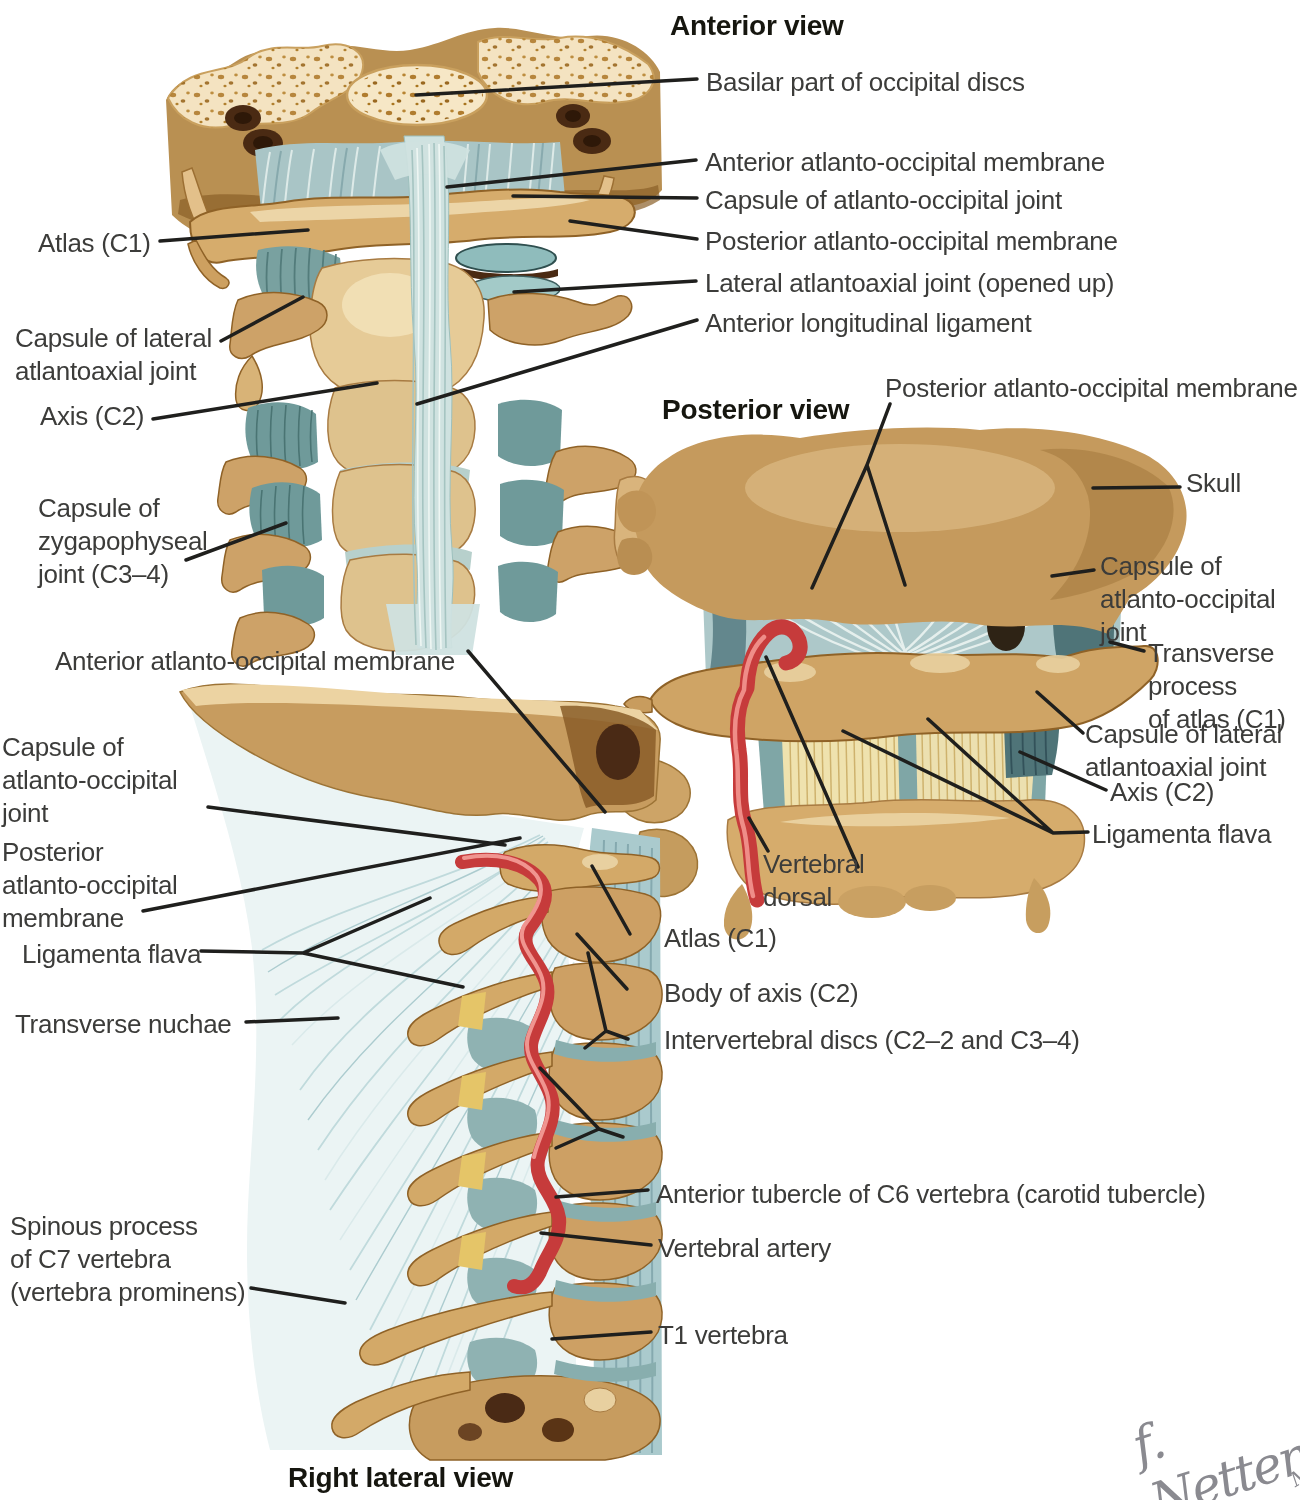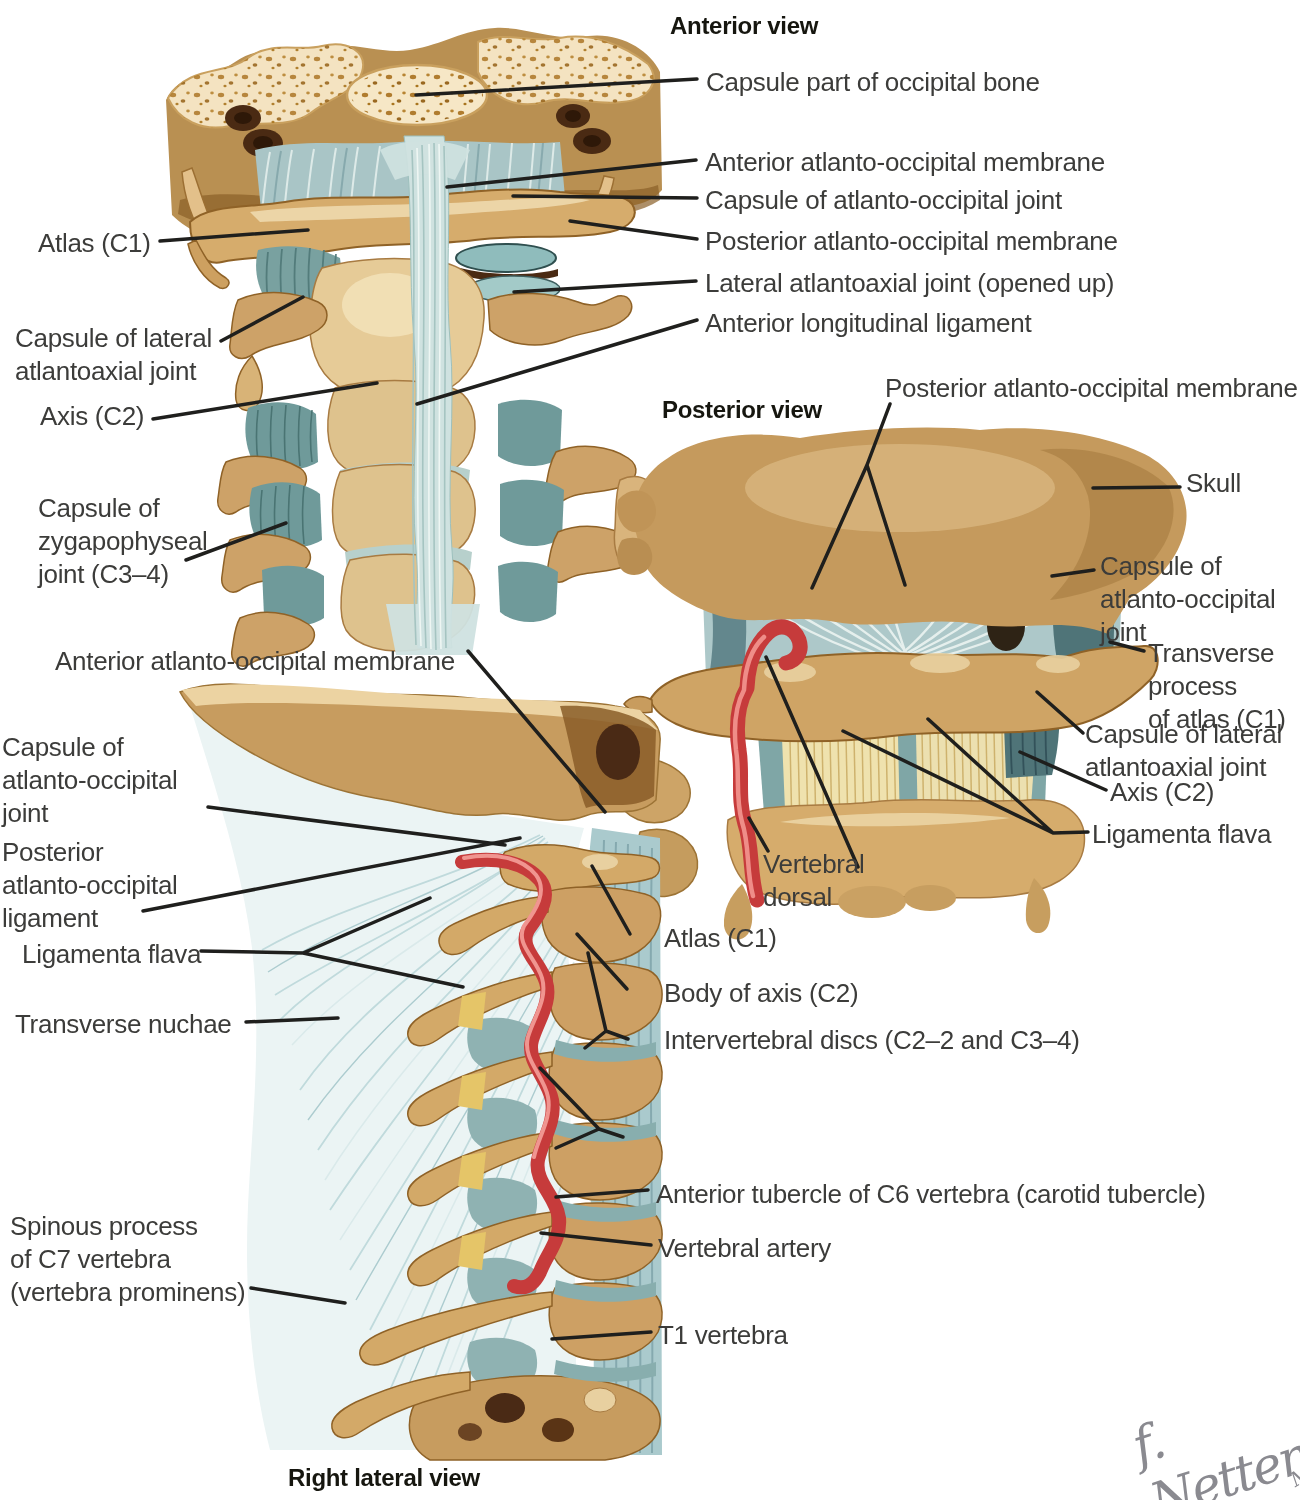--- a/index.html
+++ b/index.html
@@ -1,21 +1,21 @@
 <!DOCTYPE html>
 <html><head>
 <meta charset="utf-8">
 <style>
   html,body{margin:0;padding:0;background:#ffffff;}
   #canvas{position:relative;width:1300px;height:1500px;background:#ffffff;overflow:hidden;
           font-family:"Liberation Sans",sans-serif;}
   #art{position:absolute;left:0;top:0;width:1300px;height:1500px;}
   .lbl{position:absolute;font-size:26px;line-height:33px;color:#3c3c3a;
        white-space:pre-line;letter-spacing:-0.3px;}
-  .ttl{position:absolute;font-size:24px;line-height:32px;font-weight:bold;color:#16160f;
+  .ttl{position:absolute;font-size:28px;line-height:32px;font-weight:bold;color:#16160f;
        white-space:nowrap;letter-spacing:-0.3px;}
   .signature{position:absolute;left:1138px;top:1390px;width:180px;height:110px;
              transform:rotate(-18deg);color:#8a8a90;font-family:"DejaVu Serif",serif;
              font-style:italic;}
   .sig-name{font-size:50px;letter-spacing:-2px;}
   .sig-md{position:absolute;right:-8px;bottom:-6px;font-size:20px;transform:rotate(-12deg);}
 </style>
 </head>
 <body>
 
@@ -436,21 +436,21 @@
     <path d="M648,1190 L556,1197"></path>
     <path d="M651,1245 L541,1233"></path>
     <path d="M651,1332 L552,1339"></path>
   </g>
 </svg>
 
 <div class="ttl" style="left:670px;top:10px">Anterior view</div>
 <div class="ttl" style="left:662px;top:394px">Posterior view</div>
 <div class="ttl" style="left:288px;top:1462px">Right lateral view</div>
 
-<div class="lbl" style="left:706px;top:66px">Capsule part of occipital bone</div>
+<div class="lbl" style="left:706px;top:66px">Basilar part of occipital discs</div>
 <div class="lbl" style="left:705px;top:146px">Anterior atlanto-occipital membrane</div>
 <div class="lbl" style="left:705px;top:184px">Capsule of atlanto-occipital joint</div>
 <div class="lbl" style="left:705px;top:225px">Posterior atlanto-occipital membrane</div>
 <div class="lbl" style="left:705px;top:307px">Anterior longitudinal ligament</div>
 <div class="lbl" style="left:705px;top:267px">Lateral atlantoaxial joint (opened up)</div>
 <div class="lbl" style="left:38px;top:227px">Atlas (C1)</div>
 <div class="lbl" style="left:15px;top:322px">Capsule of lateral
 atlantoaxial joint</div>
 <div class="lbl" style="left:40px;top:400px">Axis (C2)</div>
 <div class="lbl" style="left:38px;top:492px">Capsule of
@@ -471,21 +471,21 @@
 <div class="lbl" style="left:1092px;top:818px">Ligamenta flava</div>
 <div class="lbl" style="left:763px;top:848px">Vertebral
 dorsal</div>
 
 <div class="lbl" style="left:55px;top:645px">Anterior atlanto-occipital membrane</div>
 <div class="lbl" style="left:2px;top:731px">Capsule of
 atlanto-occipital
 joint</div>
 <div class="lbl" style="left:2px;top:836px">Posterior
 atlanto-occipital
-ligament</div>
+membrane</div>
 <div class="lbl" style="left:22px;top:938px">Ligamenta flava</div>
 <div class="lbl" style="left:15px;top:1008px">Transverse nuchae</div>
 <div class="lbl" style="left:10px;top:1210px">Spinous process
 of C7 vertebra
 (vertebra prominens)</div>
 <div class="lbl" style="left:664px;top:922px">Atlas (C1)</div>
 <div class="lbl" style="left:664px;top:977px">Body of axis (C2)</div>
 <div class="lbl" style="left:664px;top:1024px">Intervertebral discs (C2–2 and C3–4)</div>
 <div class="lbl" style="left:656px;top:1178px">Anterior tubercle of C6 vertebra (carotid tubercle)</div>
 <div class="lbl" style="left:658px;top:1232px">Vertebral artery</div>

